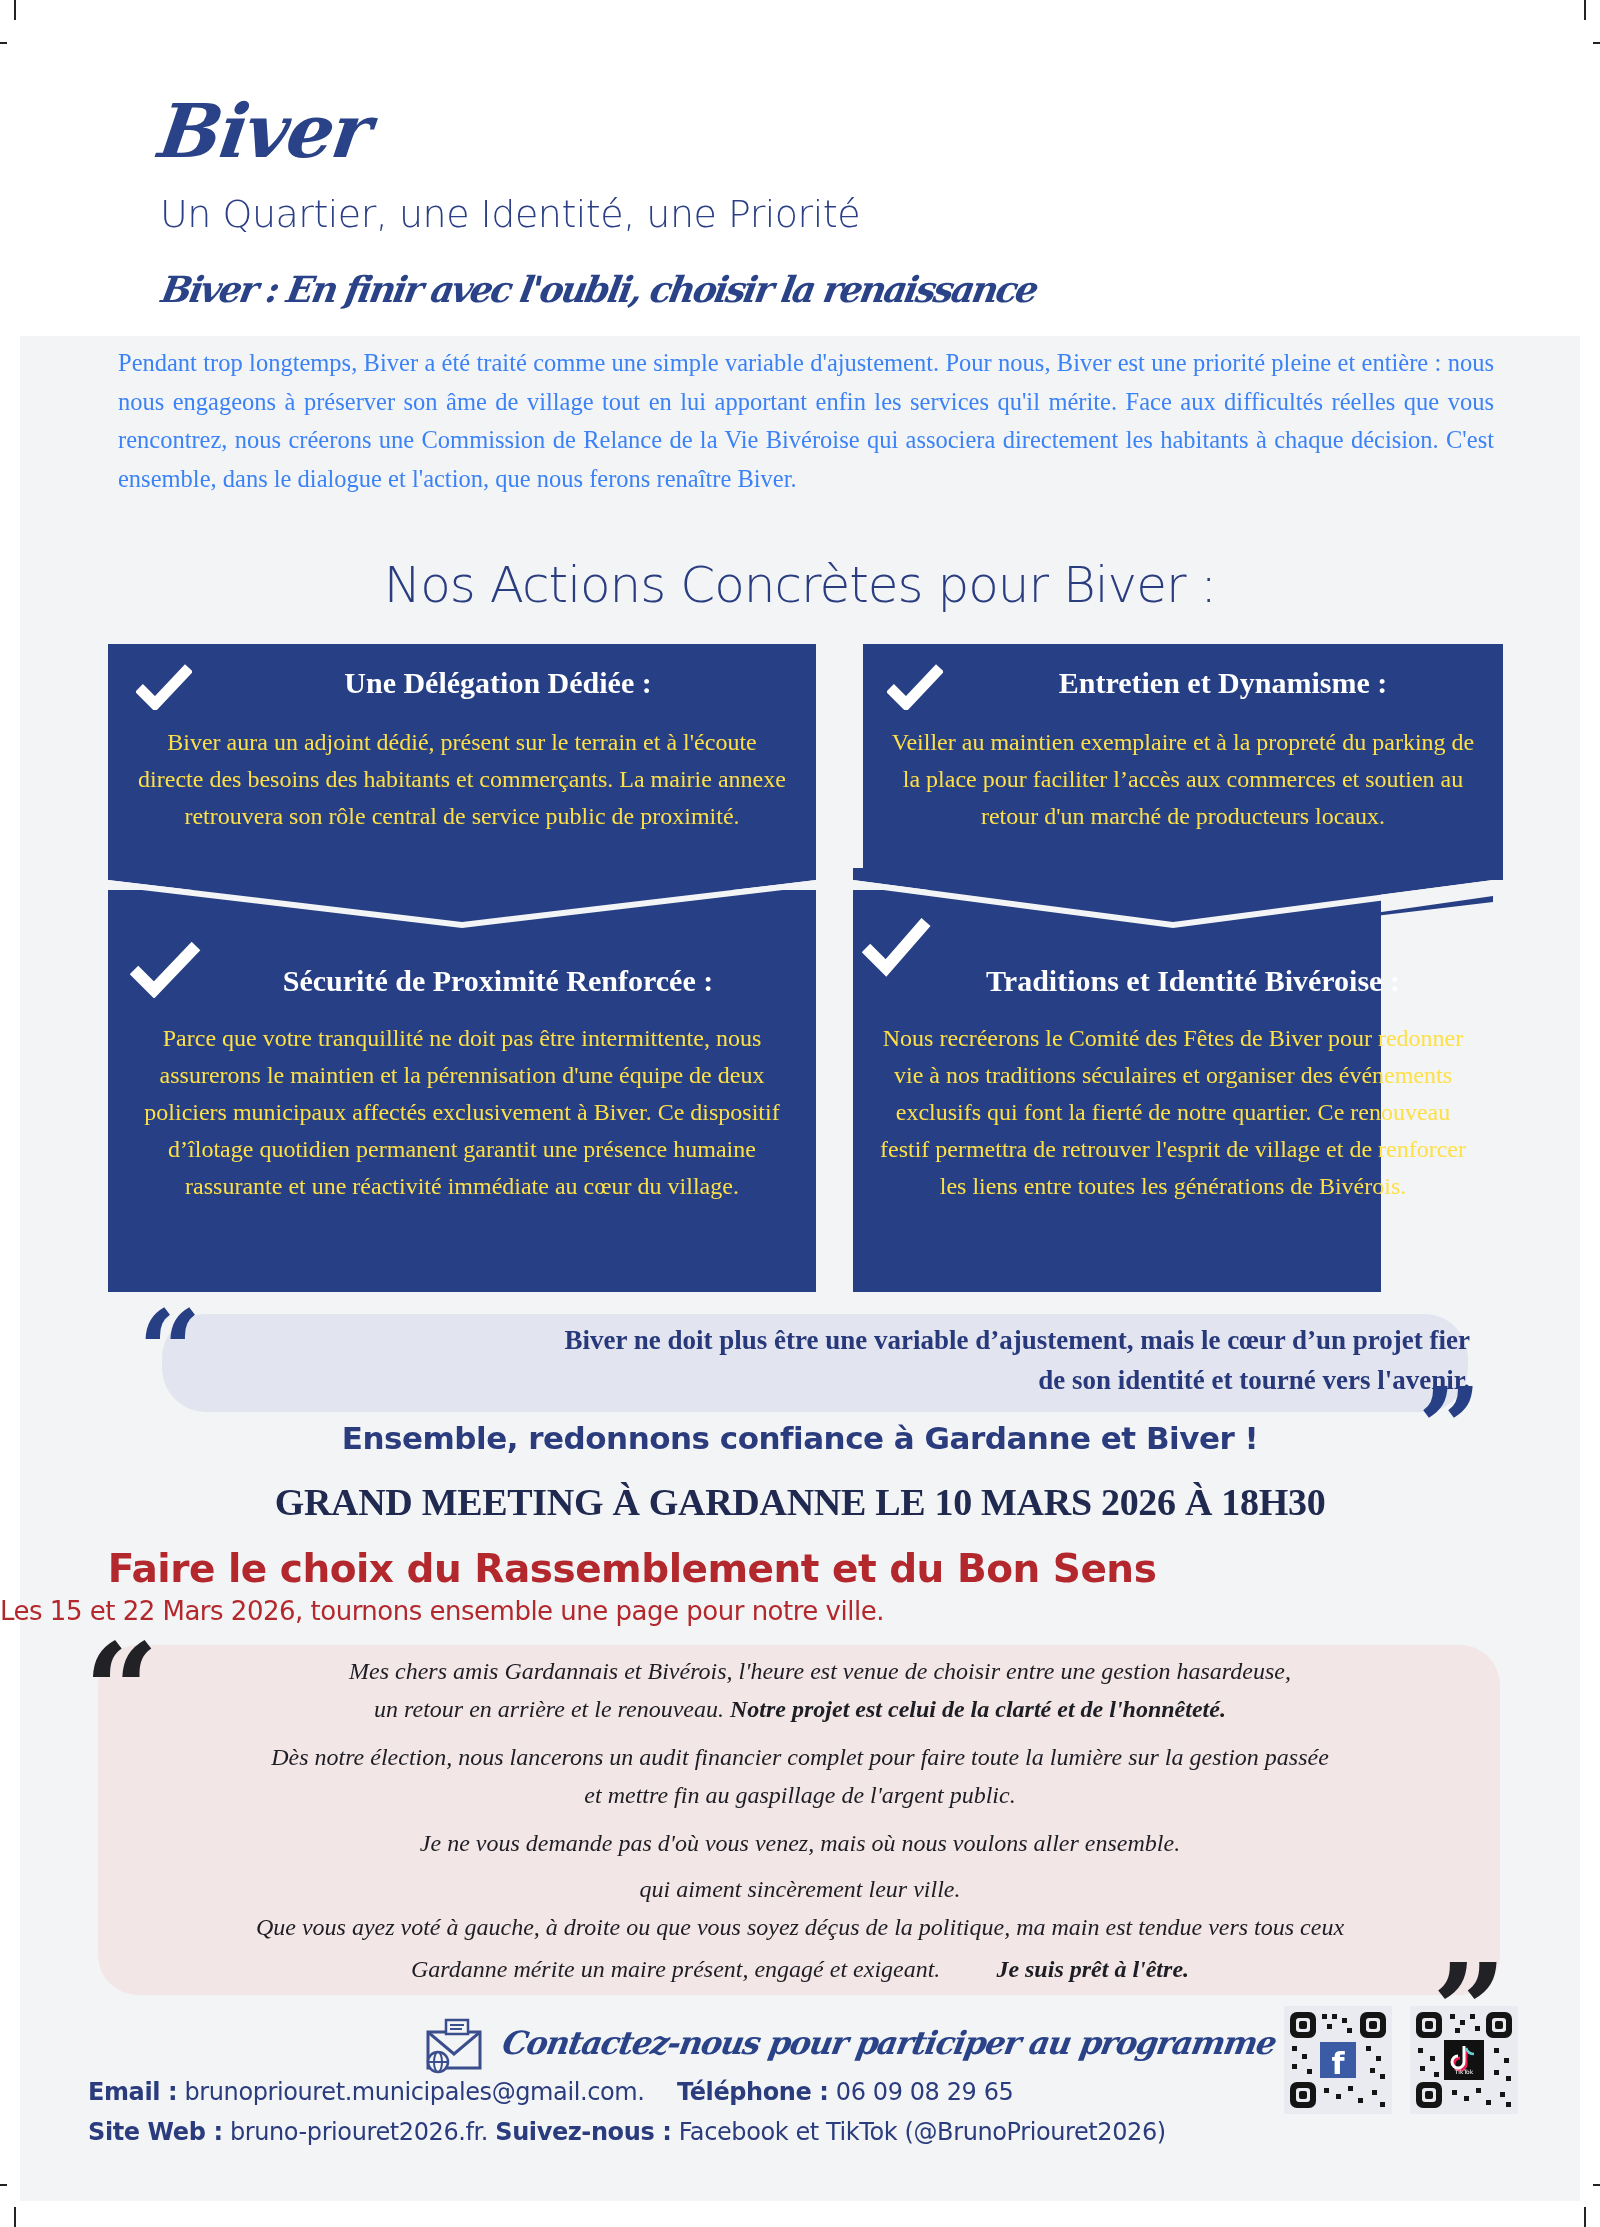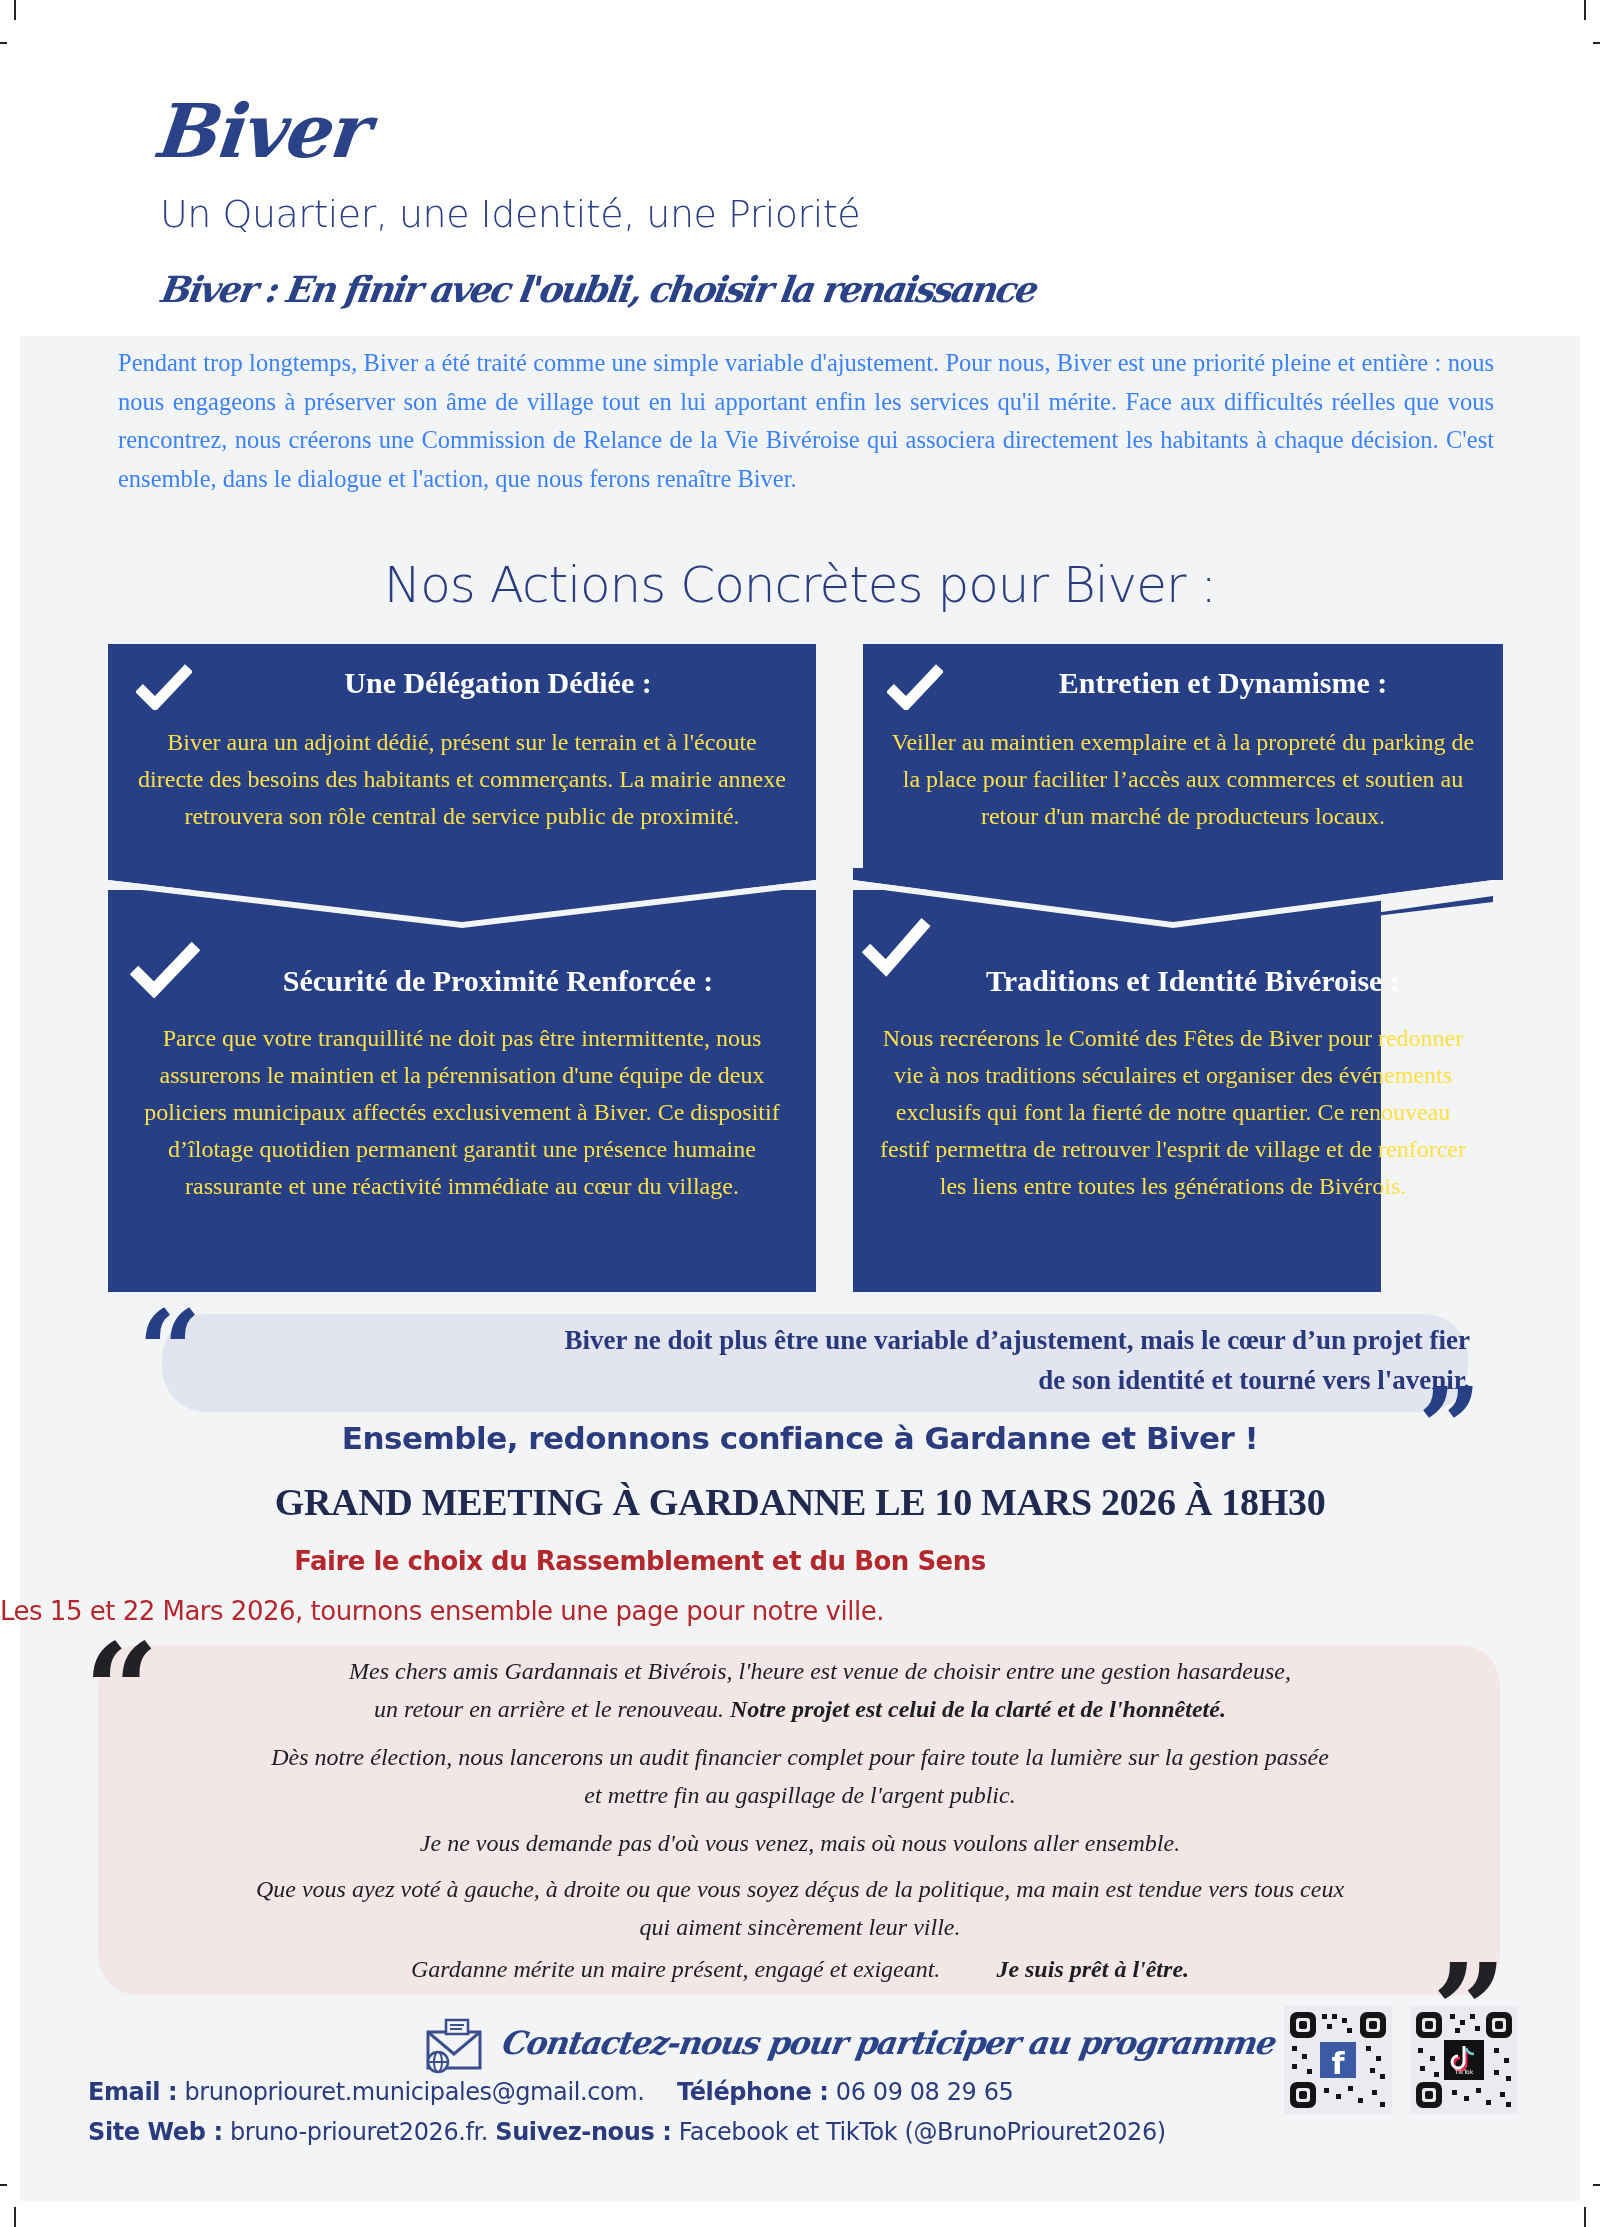--- a/index.html
+++ b/index.html
@@ -59,22 +59,22 @@
     left: 0; top: 1420px; width: 1600px; text-align: center;
     font-family: "DejaVu Sans", sans-serif; font-size: 31px; color: #2a3c7d; font-weight: bold;
     letter-spacing: -0.5px;
   }
   #meeting {
     left: 0; top: 1480px; width: 1600px; text-align: center;
     font-family: "Liberation Serif", serif; font-size: 38px; font-weight: bold; color: #20294f;
     letter-spacing: -0.3px;
   }
   #choix {
-    left: 8px; top: 1546px; width: 1264px; text-align: center;
-    font-family: "DejaVu Sans", sans-serif; font-size: 26px; font-weight: bold; color: #b3282d;
+    left: 0; top: 1546px; width: 1264px; text-align: center;
+    font-family: "DejaVu Sans", sans-serif; font-size: 39px; font-weight: bold; color: #b3282d;
     letter-spacing: -0.5px;
   }
   #dates {
     left: 0; top: 1596px; width: 1600px; 
     font-family: "DejaVu Sans", sans-serif; font-size: 26px; color: #b3282d; letter-spacing: -0.5px;
   }
   .letter-box {
     position: absolute; left: 98px; top: 1645px; width: 1402px; height: 350px;
     background: #f2e6e6; border-radius: 40px;
   }
@@ -184,22 +184,22 @@
   <div><span>un retour en arrière et le renouveau. </span><b>Notre projet est celui de la clarté et de l'honnêteté.</b></div>
 </div>
 <div class="letter" style="top:1738px;">
   <div>Dès notre élection, nous lancerons un audit financier complet pour faire toute la lumière sur la gestion passée</div>
   <div>et mettre fin au gaspillage de l'argent public.</div>
 </div>
 <div class="letter" style="top:1824px;">
   <div>Je ne vous demande pas d'où vous venez, mais où nous voulons aller ensemble.</div>
 </div>
 <div class="letter" style="top:1870px;">
+  <div>qui aiment sincèrement leur ville.</div>
   <div>Que vous ayez voté à gauche, à droite ou que vous soyez déçus de la politique, ma main est tendue vers tous ceux</div>
-  <div>qui aiment sincèrement leur ville.</div>
 </div>
 <div class="letter" style="top:1950px;">
   <div><span>Gardanne mérite un maire présent, engagé et exigeant.</span><span style="display:inline-block;width:56px;"></span><b>Je suis prêt à l'être.</b></div>
 </div>
 <div class="qmark" style="left:1432px;top:1946px;font-size:130px;color:#222226;">”</div>
 
 <svg class="abs" style="left:424px;top:2018px;" width="64" height="56" viewBox="0 0 64 56">
   <rect x="4" y="14" width="52" height="36" fill="none" stroke="#3a4e8e" stroke-width="3"></rect>
   <path d="M4 14 L30 36 L56 14" fill="none" stroke="#3a4e8e" stroke-width="3"></path>
   <rect x="22" y="2" width="22" height="14" fill="#f3f4f5" stroke="#3a4e8e" stroke-width="2.5"></rect>

